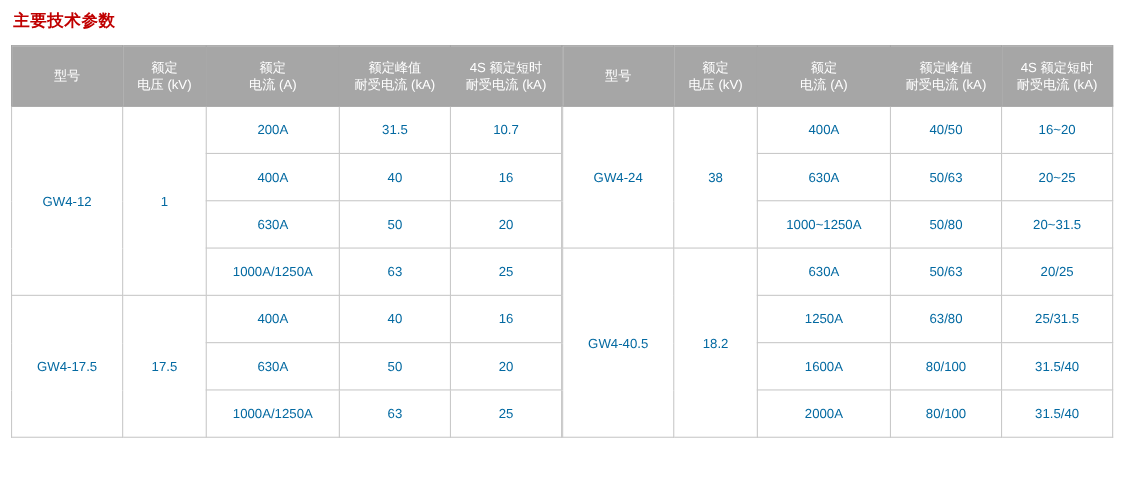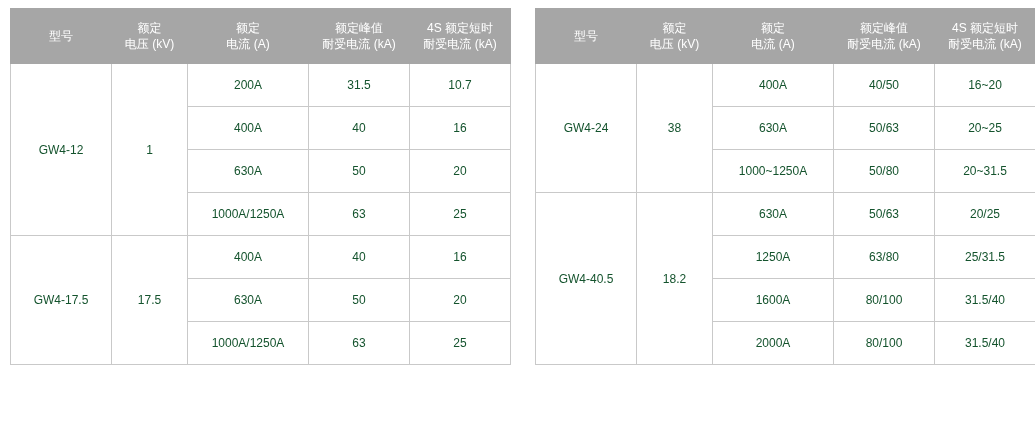--- a/index.html
+++ b/index.html
@@ -24,34 +24,33 @@
   .section-title {
     font-size: 15px;
     font-weight: bold;
     color: #c00000;
     letter-spacing: 0.5px;
     margin: 2px 0 12px 2px;
   }
   .tables {
     display: flex;
     flex-direction: row;
-    gap: 24px;
   }
   table.spec {
     border-collapse: collapse;
     table-layout: fixed;
     width: 495px;
     background: #ffffff;
   }
   table.spec td, table.spec th {
     border: 1px solid #c9c9c9;
     text-align: center;
     vertical-align: middle;
     font-size: 12px;
-    color: #14532d;
+    color: #0369a1;
     font-weight: normal;
     padding: 0;
   }
   table.spec thead th {
     background: #a6a6a6;
     color: #ffffff;
     height: 54px;
     line-height: 16px;
     font-size: 12px;
     border: 1px solid #a6a6a6;
@@ -66,20 +65,21 @@
   .col-volt  { width: 75px; }
   .col-cur   { width: 120px; }
   .col-peak  { width: 100px; }
   .col-short { width: 100px; }
 </style>
 </head>
 <body>
 
 <div class="page">
 
+  <div class="section-title">主要技术参数</div>
 
   <div class="tables">
 
     <table class="spec">
       <thead>
         <tr>
           <th class="col-model">
             <span class="hl">型号</span>
             <span class="hl"></span>
           </th>

